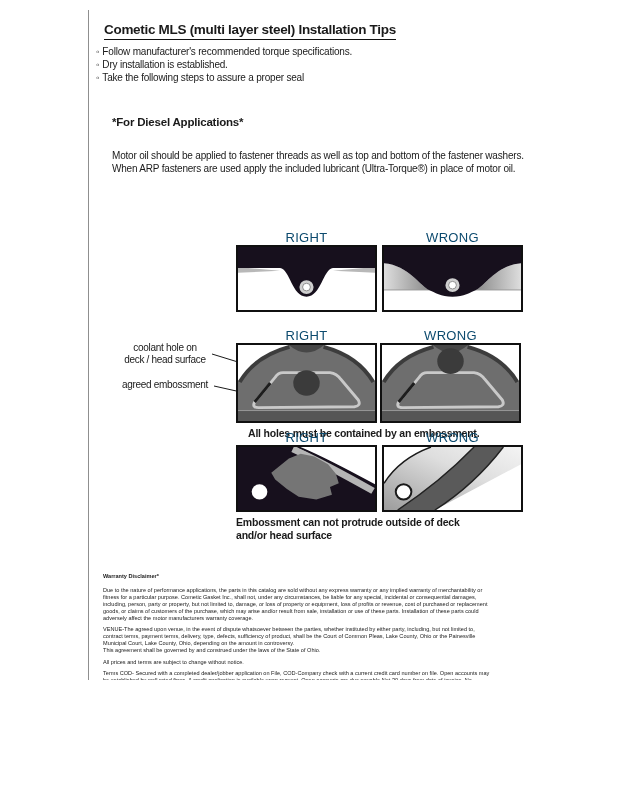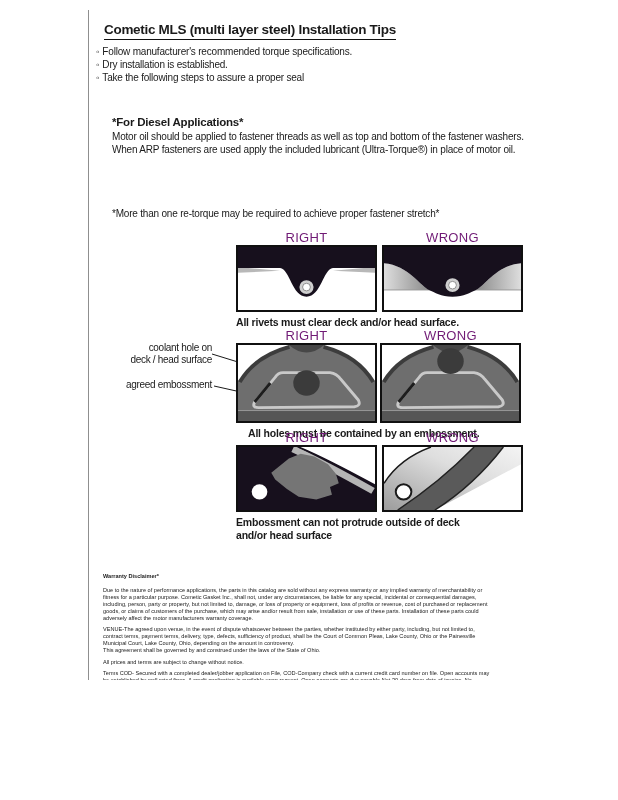--- a/index.html
+++ b/index.html
@@ -10,35 +10,35 @@
   .title{left:104px;top:22px;font-size:13.5px;font-weight:bold;letter-spacing:-0.3px;
          border-bottom:1.5px solid #111;padding-bottom:2px;}
   .body{font-size:10px;letter-spacing:-0.2px;line-height:13px;}
   .bullet{left:96px;}
   .bullet::before{content:"\25E6";margin-right:3px;}
   .sub{left:124px;}
   .sub::before{content:"\2022";margin-right:3px;}
   .b0{top:45px}.b1{top:58px}.b2{top:71px}.s0{top:84px}.s1{top:97px}
   .dheading{left:112px;top:116px;font-size:11.5px;font-weight:bold;letter-spacing:-0.2px;}
   .para{left:112px;white-space:pre-line;}
-  .p1{top:130px}.p2{top:165px}.p3{top:207px}
-  .dlabel{width:141px;text-align:center;font-size:13px;letter-spacing:0.3px;color:#701a75;}
+  .p1{top:149px}.p2{top:165px}.p3{top:207px}
+  .dlabel{width:141px;text-align:center;font-size:13px;letter-spacing:0.3px;color:#0c4a6e;}
   .r1,.r3{left:236px}.w1,.w3{left:382px}.r2{left:236px}.w2{left:380px}
   .r1,.w1{top:230px}.r2,.w2{top:328px}.r3,.w3{top:430px}
   .panel{width:137px;height:63px;border:2px solid #101010;background:#fff;}
   .tall{height:76px;}
   .pr1{left:236px;top:245px}.pw1{left:382px;top:245px}
   .pr2{left:236px;top:343px}.pw2{left:380px;top:343px}
   .pr3{left:236px;top:445px}.pw3{left:382px;top:445px}
   .panel svg{display:block;width:100%;height:100%;}
   .caption{font-size:10.5px;font-weight:bold;letter-spacing:-0.2px;line-height:12.5px;}
   .c1{left:236px;top:316px}
   .c2{left:248px;top:427px}
   .c3{left:236px;top:516px;width:230px;white-space:pre-line;}
-  .ptr-label{width:94px;text-align:right;font-size:10px;line-height:12px;
+  .ptr-label{width:94px;text-align:center;font-size:10px;line-height:12px;
              letter-spacing:-0.3px;white-space:pre-line;}
   .l1{left:118px;top:342px}.l2{left:118px;top:379px}
   .ptr-svg{left:205px;top:348px;}
   .fineprint{left:103px;top:573px;width:745px;transform:scale(0.557);
              transform-origin:0 0;font-size:10px;line-height:12.6px;color:#222;}
   .fineprint .fp{white-space:pre-line;margin:0 0 8px 0;}
   .fineprint .fh{font-weight:bold;margin:0 0 12px 0;}
   .footer{left:387px;top:757px;font-size:14.5px;letter-spacing:0.2px;color:#111;}
 </style>
 </head>
@@ -50,21 +50,20 @@
 
   <div class="abs title">Cometic MLS (multi layer steel) Installation Tips</div>
 
   <div class="abs body bullet b0">Follow manufacturer's recommended torque specifications.</div>
   <div class="abs body bullet b1">Dry installation is established.</div>
   <div class="abs body bullet b2">Take the following steps to assure a proper seal</div>
 
   <div class="abs dheading">*For Diesel Applications*</div>
   <div class="abs body para p1">Motor oil should be applied to fastener threads as well as top and bottom of the fastener washers.
 When ARP fasteners are used apply the included lubricant (Ultra-Torque®) in place of motor oil.</div>
-  <div class="abs body para p3">*More than one re-torque may be required to achieve proper fastener stretch*</div>
 
   <div class="abs dlabel r1">RIGHT</div>
   <div class="abs dlabel w1">WRONG</div>
 
   <div class="abs panel pr1">
     <svg viewBox="0 0 140 66" preserveAspectRatio="none">
       <rect x="0" y="0" width="140" height="66" fill="#ffffff"></rect>
       <polygon points="0,21 43,25 0,27" fill="#b8b8b8"></polygon>
       <polygon points="140,21 97,25 140,27" fill="#b8b8b8"></polygon>
       <path d="M0,0 H140 V22 H97 C87,23 85,52 70,52 C55,52 53,23 43,22 H0 Z" fill="#17101d"></path>
@@ -86,21 +85,20 @@
       </defs>
       <rect x="0" y="0" width="140" height="66" fill="#ffffff"></rect>
       <path d="M0,17 C25,19 38,42 46,45 L0,45 Z" fill="url(#g1l)"></path>
       <path d="M140,17 C115,19 102,42 94,45 L140,45 Z" fill="url(#g1r)"></path>
       <line x1="0" y1="45" x2="140" y2="45" stroke="#999999" stroke-width="1"></line>
       <path d="M0,0 H140 V17 C115,19 102,42 94,45 C88,47.5 82,52 70,52 C58,52 52,47.5 46,45 C38,42 25,19 0,17 Z" fill="#17101d"></path>
       <circle cx="70" cy="40" r="8" fill="#cfcfcf" stroke="#17101d" stroke-width="1.5"></circle>
       <circle cx="70" cy="40" r="4" fill="#ffffff" stroke="#8a8a8a" stroke-width="1"></circle>
     </svg>
   </div>
-  <div class="abs caption c1">All rivets must clear deck and/or head surface.</div>
 
   <div class="abs dlabel r2">RIGHT</div>
   <div class="abs dlabel w2">WRONG</div>
 
   <div class="abs ptr-label l1">coolant hole on
 deck / head surface</div>
   <div class="abs ptr-label l2">agreed embossment</div>
   <svg class="abs ptr-svg" width="110" height="60">
     <line x1="7" y1="6" x2="101" y2="35" stroke="#1a1a1a" stroke-width="1"></line>
     <line x1="9" y1="38" x2="67" y2="51" stroke="#1a1a1a" stroke-width="1"></line>

